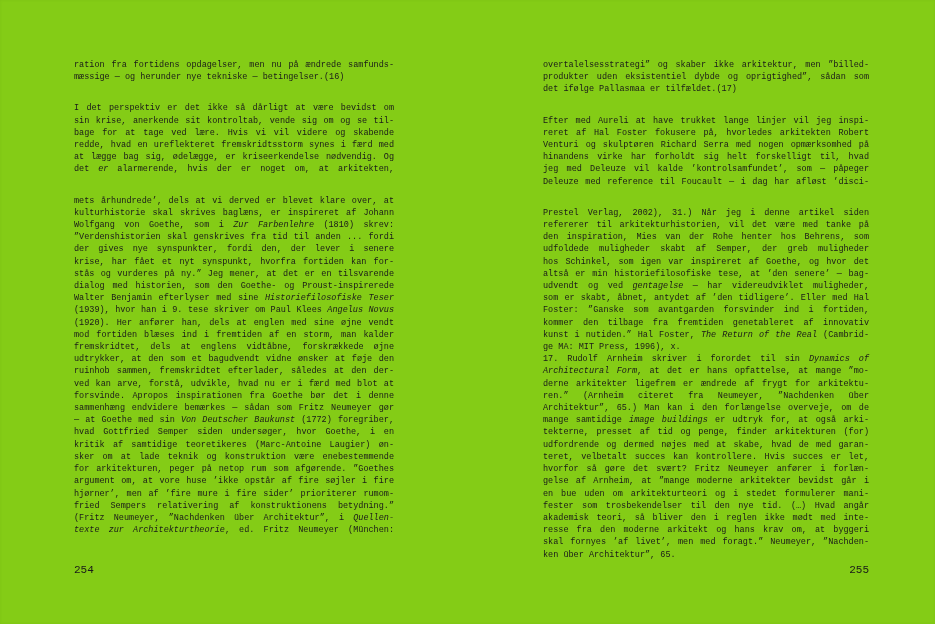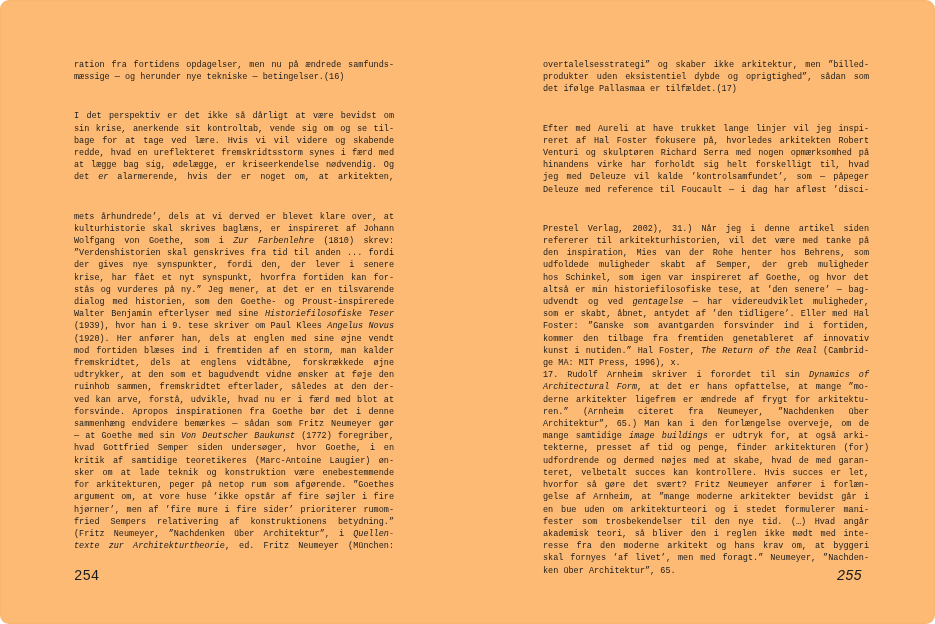--- a/index.html
+++ b/index.html
@@ -3,48 +3,47 @@
 <meta charset="utf-8">
 <style>
   html,body{margin:0;padding:0;}
   body{
     width:935px;height:624px;position:relative;overflow:hidden;
     background:#ffffff;
     font-family:"Liberation Mono","DejaVu Sans Mono",monospace;
     color:#1a1a1a;
   }
   .canvas{
-    position:absolute;inset:0;background:#fdba74;
+    position:absolute;inset:0;background:#84cc16;
     box-shadow:inset 0 0 3px rgba(0,0,0,0.06);
-    border-radius:9px;
   }
   .column{
     position:absolute;top:59px;
     font-size:8.5px;line-height:12.2px;
     letter-spacing:0;
   }
   #col-left{left:74px;width:320px;}
   #col-right{left:543px;width:326px;}
-  .block + .block{margin-top:27px;}
+  .block + .block{margin-top:19px;}
   .line{
     text-align:justify;
     text-align-last:justify;
     -moz-text-align-last:justify;
   }
   .line.nj{
     text-align-last:left;
     -moz-text-align-last:left;
   }
   .it{font-style:italic;}
   .pagenum{
     position:absolute;top:564px;
-    font-size:14px;line-height:12.2px;margin-top:6px;
+    font-size:11px;line-height:12.2px;
   }
   .pagenum-left{left:74px;}
-  .pagenum-right{right:73px;text-align:right;font-style:italic;}
+  .pagenum-right{right:66px;text-align:right;}
 </style>
 </head>
 <body>
 
 <div class="canvas">
   <section>
     <div class="column" id="col-left">
         <div class="block">
           <div class="line"><span>ration fra fortidens opdagelser, men nu på ændrede samfunds-</span></div>
           <div class="line nj"><span>mæssige — og herunder nye tekniske — betingelser.(16)</span></div>

